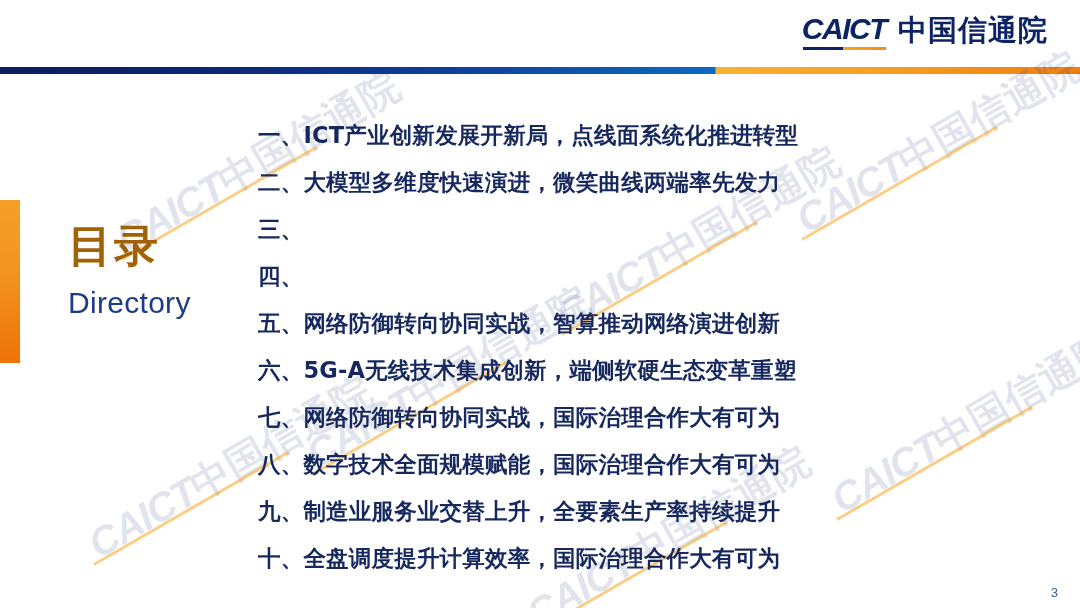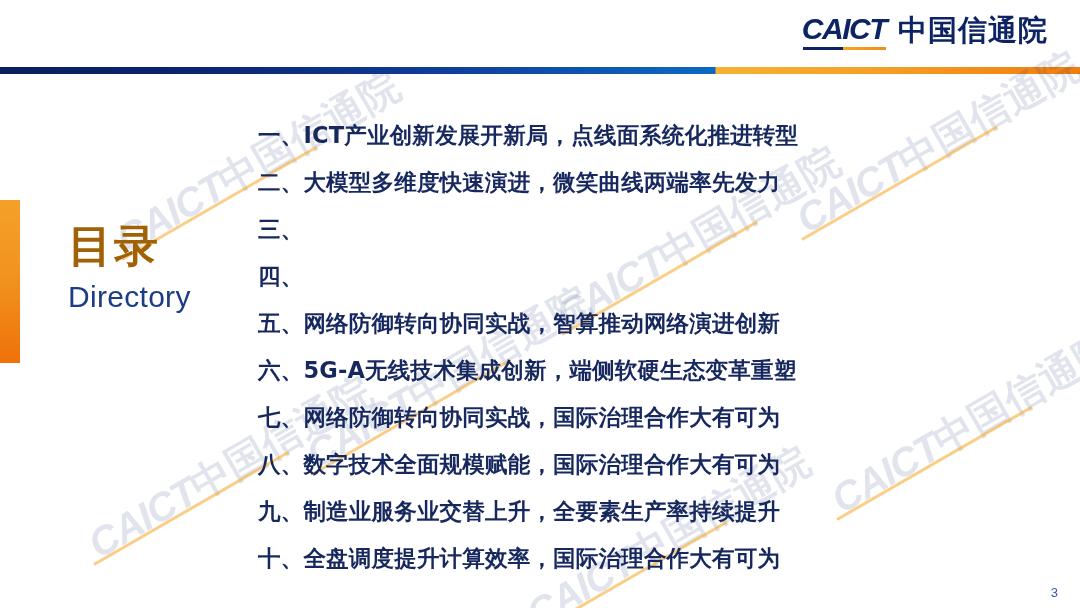--- a/index.html
+++ b/index.html
@@ -127,21 +127,21 @@
     color:#a16207;
     letter-spacing:2px;
   }
   .dir-en {
     font-family:"Liberation Sans","DejaVu Sans",sans-serif;
     font-weight:400;
     font-size:30px;
     line-height:1.15;
     color:#1c3c86;
     letter-spacing:0.3px;
-    margin-top:10px;
+    margin-top:16px;
   }
 
   
   .toc {
     position:absolute;
     left:258px; top:112px;
     width:640px;
     z-index:3;
     display:flex;
     flex-direction:column;

